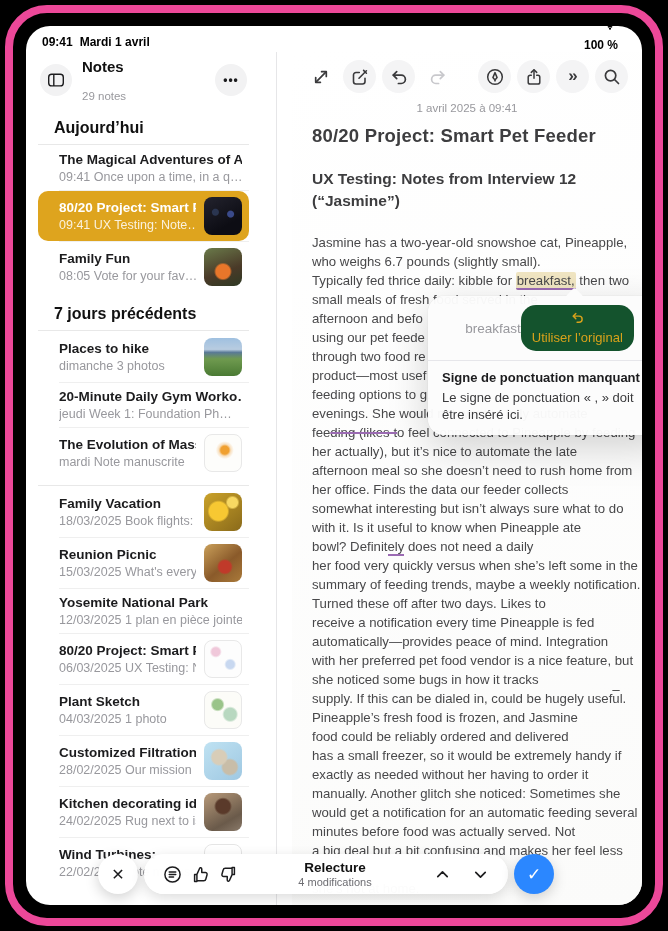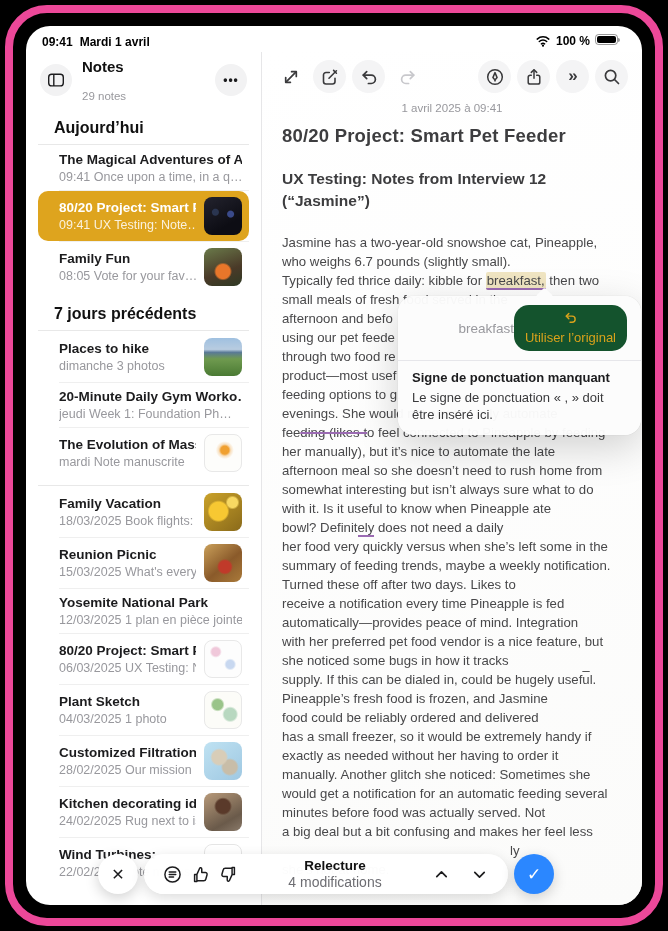--- a/index.html
+++ b/index.html
@@ -3,26 +3,26 @@
 <meta charset="utf-8">
 <style>
   * { margin:0; padding:0; box-sizing:border-box; }
   html,body { width:668px; height:931px; background:#000; font-family:"Liberation Sans","DejaVu Sans",sans-serif; overflow:hidden; }
   .device { position:absolute; inset:5px; border-radius:42px; border:8px solid #ec4899; background:#000; padding:13px; }
   .screen { position:relative; width:100%; height:100%; border-radius:24px; background:#fff; overflow:hidden; }
 
   
   .statusbar { height:26px; display:flex; align-items:center; justify-content:space-between; padding:6px 24px 0 16px; font-size:12px; font-weight:700; color:#000; }
   .status-left { display:flex; gap:7px; align-items:center; }
-  .status-right { display:flex; gap:5px; align-items:flex-start; font-weight:600; }
+  .status-right { display:flex; gap:5px; align-items:flex-end; font-weight:600;flex-direction:column; }
   .battery { position:relative; width:23px; height:11px; border:1px solid rgba(0,0,0,.4); border-radius:3.5px; }
   .battery::before { content:""; position:absolute; inset:1px; background:#000; border-radius:2px; }
   .battery::after { content:""; position:absolute; right:-3px; top:3px; width:2px; height:4px; background:rgba(0,0,0,.4); border-radius:0 2px 2px 0; }
 
-  .content { display:flex; height:calc(100% - 26px); }
+  .content { display:flex; height:calc(100% - 26px);gap:15px; }
 
   
   .sidebar { width:235px; flex:0 0 auto; padding:4px 12px 0; overflow:hidden; position:relative; }
   .sidebar-header { display:flex; align-items:center; gap:10px; padding:2px 2px 4px; }
   .circle-btn { width:32px; height:32px; border-radius:50%; background:#F2F2F3; display:flex; align-items:center; justify-content:center; color:#1c1c1e; cursor:pointer; }
   .sb-titles { flex:1; }
   .sb-title { font-size:15px; font-weight:700; color:#111; }
   .sb-count { font-size:11.5px; color:#98989D; margin-top:15px; }
   .more-glyph { font-size:12px; letter-spacing:1px; font-weight:700; color:#1c1c1e; }
   .sec-header { font-size:16px; font-weight:700; color:#111; margin:13px 16px 0; }
@@ -66,38 +66,38 @@
   .note-body { margin-top:21px; padding:0 4px 0 20px; font-size:13.2px; color:#48484a; }
   .bline { height:19px; line-height:19px; white-space:pre; }
   .seg-h { background:#F0E5C2; border-bottom:2px solid #9B6BB3; border-radius:2px; padding:1px 1px 0; }
   .seg-s { text-decoration:line-through; text-decoration-color:#9B6BB3; text-decoration-thickness:1.5px; }
   .seg-u { border-bottom:2px solid #9B6BB3; }
   .seg-o { text-decoration:overline; text-decoration-color:#555; }
 
   
   .popup { position:absolute; left:136px; top:244px; width:243px; background:rgba(252,252,252,.97); border-radius:16px; box-shadow:0 12px 40px rgba(0,0,0,.18), 0 0 1px rgba(0,0,0,.2); padding:9px 14px 12px; z-index:5; }
   .popup::before { content:""; position:absolute; top:-6px; left:140px; width:13px; height:13px; background:rgba(252,252,252,.97); transform:rotate(45deg); border-radius:3px; }
-  .popup-row1 { display:flex; align-items:center; justify-content:flex-end; }
+  .popup-row1 { display:flex; align-items:center; justify-content:center; }
   .popup-orig { font-size:13.5px; color:#98989D; }
   .revert-pill { display:flex; align-items:center; gap:6px; background:#14532d; border:none; border-radius:15px; padding:6px 11px; color:#D9A21B; font-size:13px; font-family:inherit; cursor:pointer;flex-direction:column; }
   .popup-div { height:1px; background:#E6E6EA; margin:9px -14px 9px; }
   .popup-title { font-size:13px; font-weight:700; color:#1c1c1e; }
   .popup-desc { font-size:13px; color:#3a3a3c; line-height:17px; margin-top:4px; white-space:pre-line; }
 
   
   .review-bar { position:absolute; left:72px; bottom:11px; display:flex; align-items:center; gap:6px; z-index:10; }
   .fab { width:40px; height:40px; border-radius:50%; border:none; display:flex; align-items:center; justify-content:center; cursor:pointer; box-shadow:0 4px 14px rgba(0,0,0,.18); font-family:inherit; }
   .fab.close { background:#fff; color:#1c1c1e; font-size:16px; font-weight:600; }
   .fab.accept { background:#2B87FF; color:#fff; font-size:17px; font-weight:700; }
   .review-pill { width:364px; height:40px; background:rgba(255,255,255,.98); border-radius:20px; box-shadow:0 4px 14px rgba(0,0,0,.14); display:flex; align-items:center; padding:0 14px; }
   .pill-icon { background:none; border:none; width:28px; height:28px; display:flex; align-items:center; justify-content:center; cursor:pointer; }
   .pill-icon svg { stroke:#1c1c1e; }
   .review-text { margin:0 auto; text-align:center; }
   .review-title { font-size:13.5px; font-weight:700; color:#111; }
-  .review-sub { font-size:14px; color:#6d6d72; margin-top:1px; }
+  .review-sub { font-size:11px; color:#6d6d72; margin-top:1px; }
 </style>
 </head>
 <body>
 
 <div class="device">
   <div class="screen">
 
     <div class="statusbar">
       <div class="status-left">
         <span>09:41</span>
@@ -318,22 +318,23 @@
             <div class="bline"><span class="seg-p">who weighs 6.7 pounds (slightly small).</span></div>
             <div class="bline"><span class="seg-p">Typically fed thrice daily: kibble for </span><span class="seg-h">breakfast,</span><span class="seg-p"> then two</span></div>
             <div class="bline"><span class="seg-p">small meals of fresh food served in the</span></div>
             <div class="bline"><span class="seg-p">afternoon and befo</span></div>
             <div class="bline"><span class="seg-p">using our pet feede</span></div>
             <div class="bline"><span class="seg-p">through two food re</span></div>
             <div class="bline"><span class="seg-p">product—most usef</span></div>
             <div class="bline"><span class="seg-p">feeding options to g.</span></div>
             <div class="bline"><span class="seg-p">evenings. She would not want to fully automate</span></div>
             <div class="bline"><span class="seg-p">fee</span><span class="seg-s">ding (likes t</span><span class="seg-p">o feel connected to Pineapple by feeding</span></div>
-            <div class="bline"><span class="seg-p">her manually), but it’s nice to automate the late</span></div>
+            <div class="bline"><span class="seg-p">her actually), but it’s nice to automate the late</span></div>
             <div class="bline"><span class="seg-p">afternoon meal so she doesn’t need to rush home from</span></div>
+            <div class="bline"><span class="seg-p">her office. Finds the data our feeder collects</span></div>
             <div class="bline"><span class="seg-p">somewhat interesting but isn’t always sure what to do</span></div>
             <div class="bline"><span class="seg-p">with it. Is it useful to know when Pineapple ate</span></div>
             <div class="bline"><span class="seg-p">bowl? Definit</span><span class="seg-u">ely</span><span class="seg-p"> does not need a daily</span></div>
             <div class="bline"><span class="seg-p">her food very quickly versus when she’s left some in the</span></div>
             <div class="bline"><span class="seg-p">summary of feeding trends, maybe a weekly notification.</span></div>
             <div class="bline"><span class="seg-p">Turned these off after two days. Likes to</span></div>
             <div class="bline"><span class="seg-p">receive a notification every time Pineapple is fed</span></div>
             <div class="bline"><span class="seg-p">automatically—provides peace of mind. Integration</span></div>
             <div class="bline"><span class="seg-p">with her preferred pet food vendor is a nice feature, but</span></div>
             <div class="bline"><span class="seg-p">she noticed some bugs in how it tracks</span></div>

